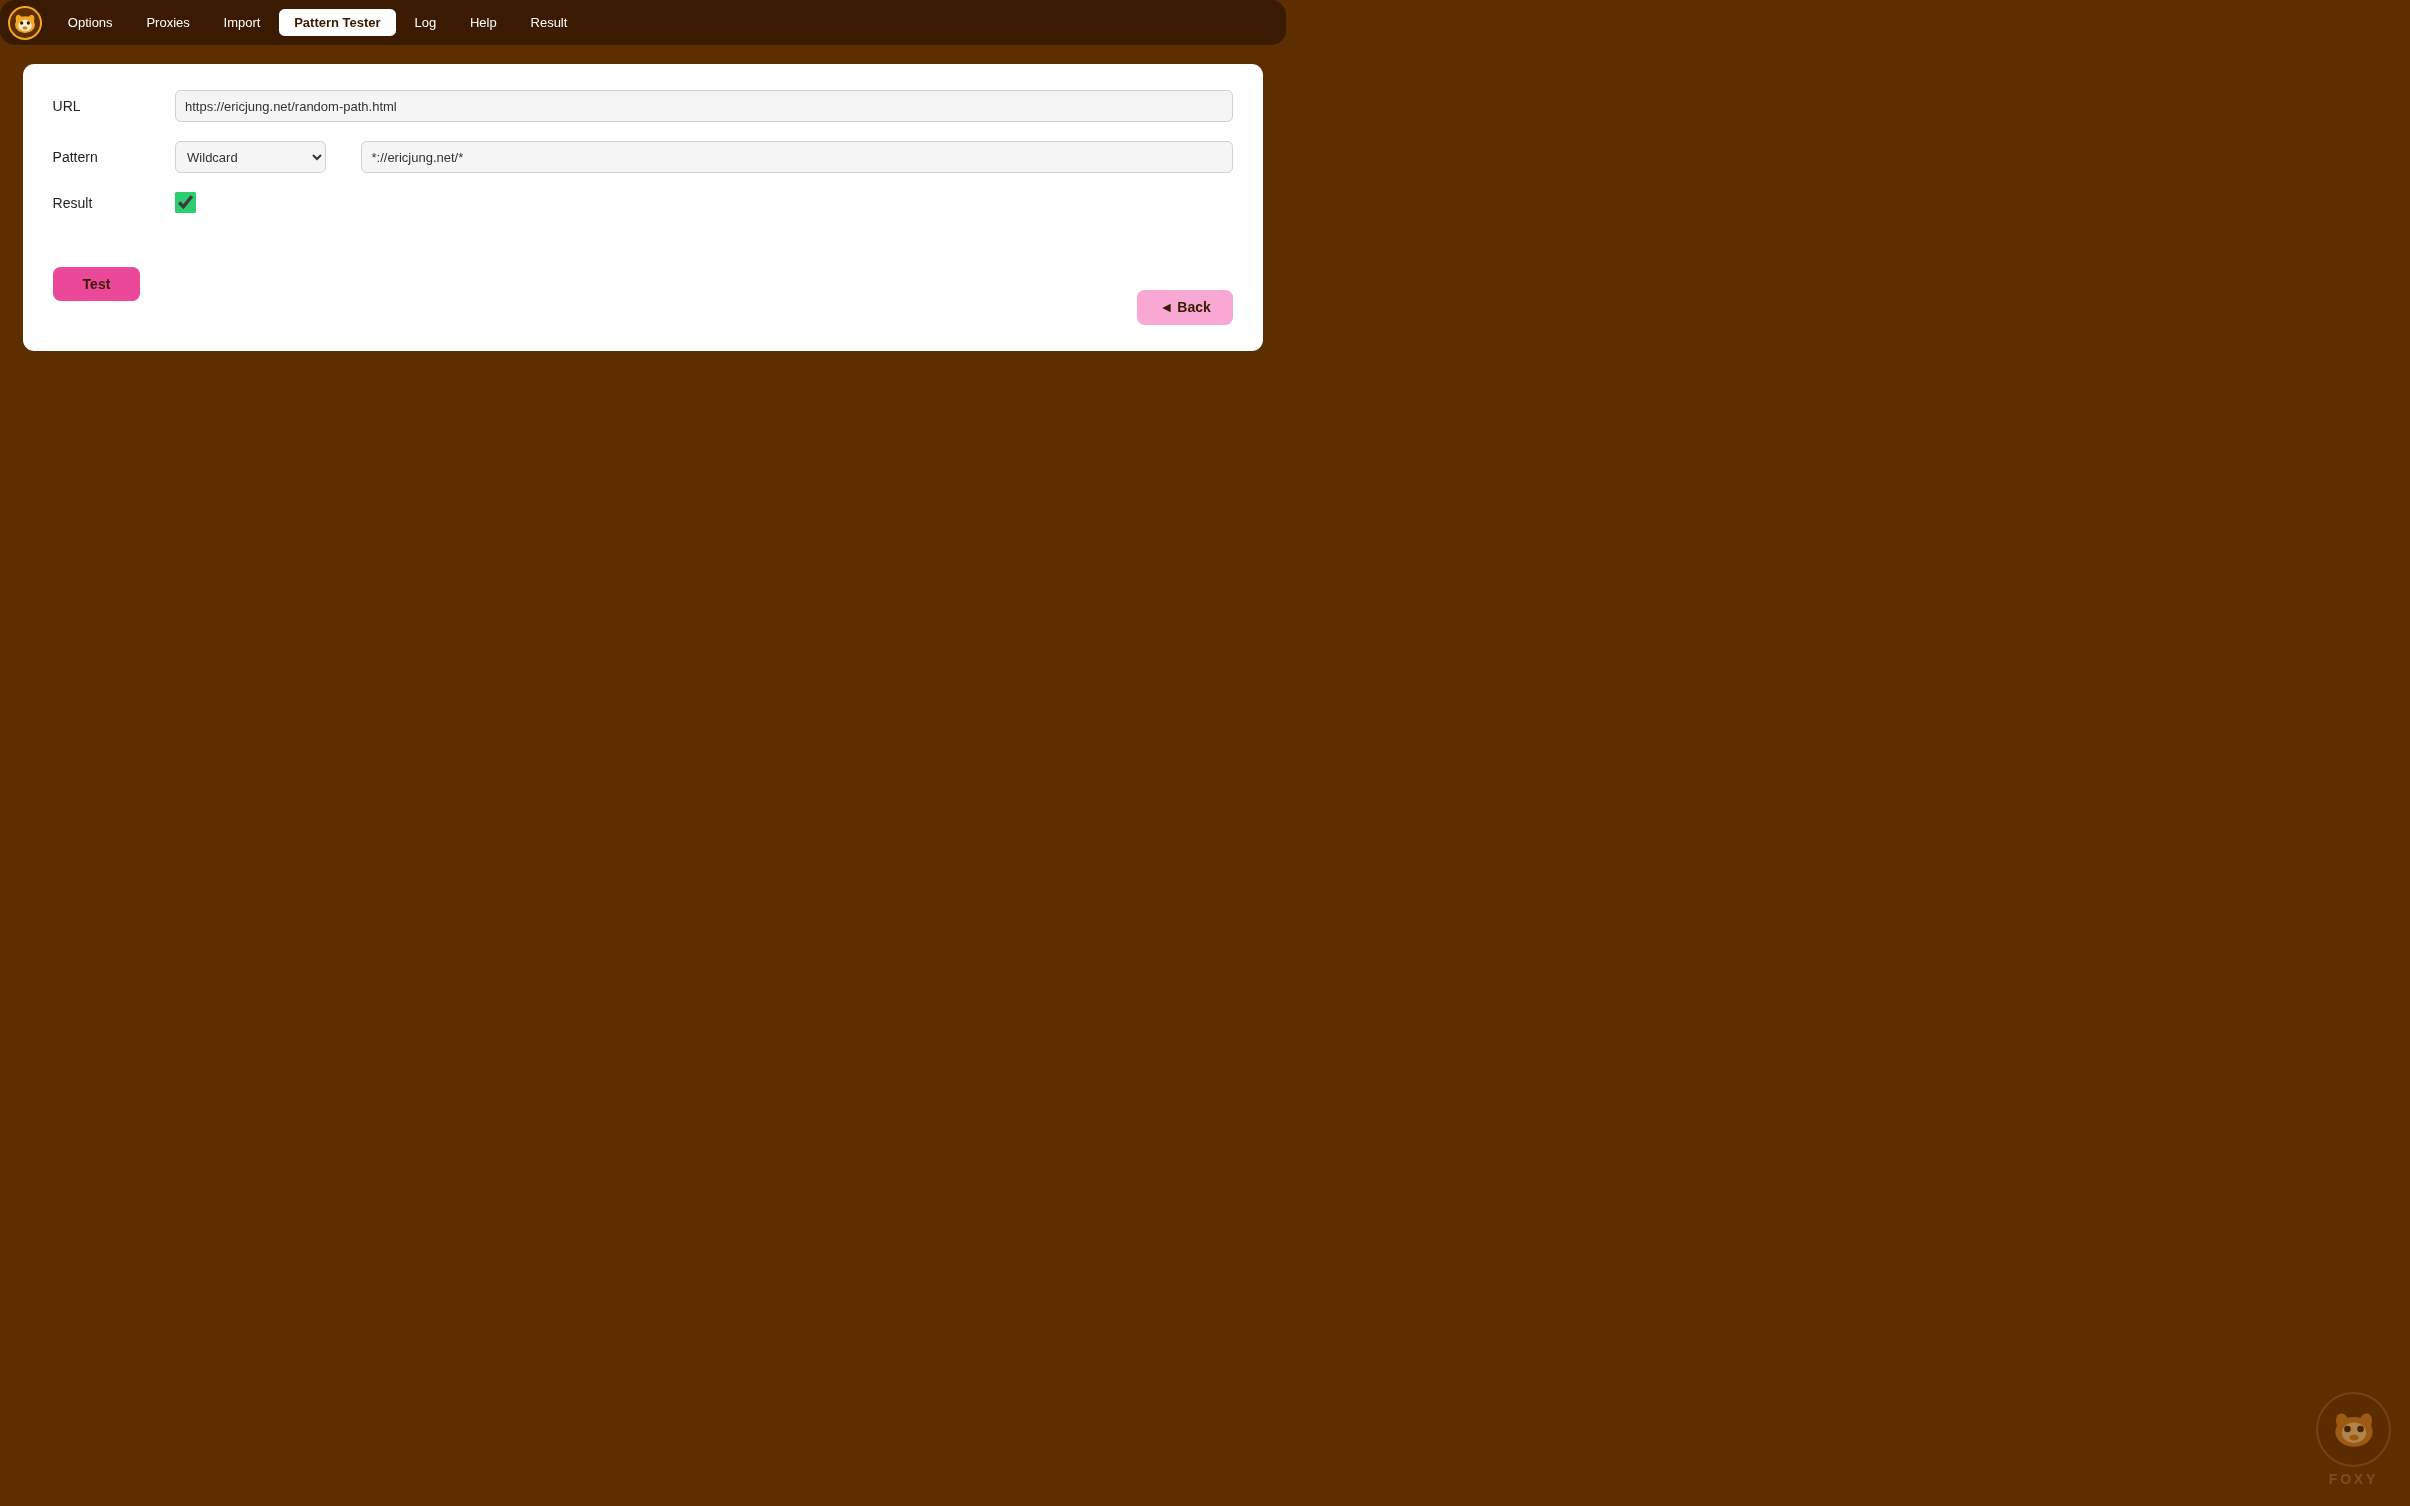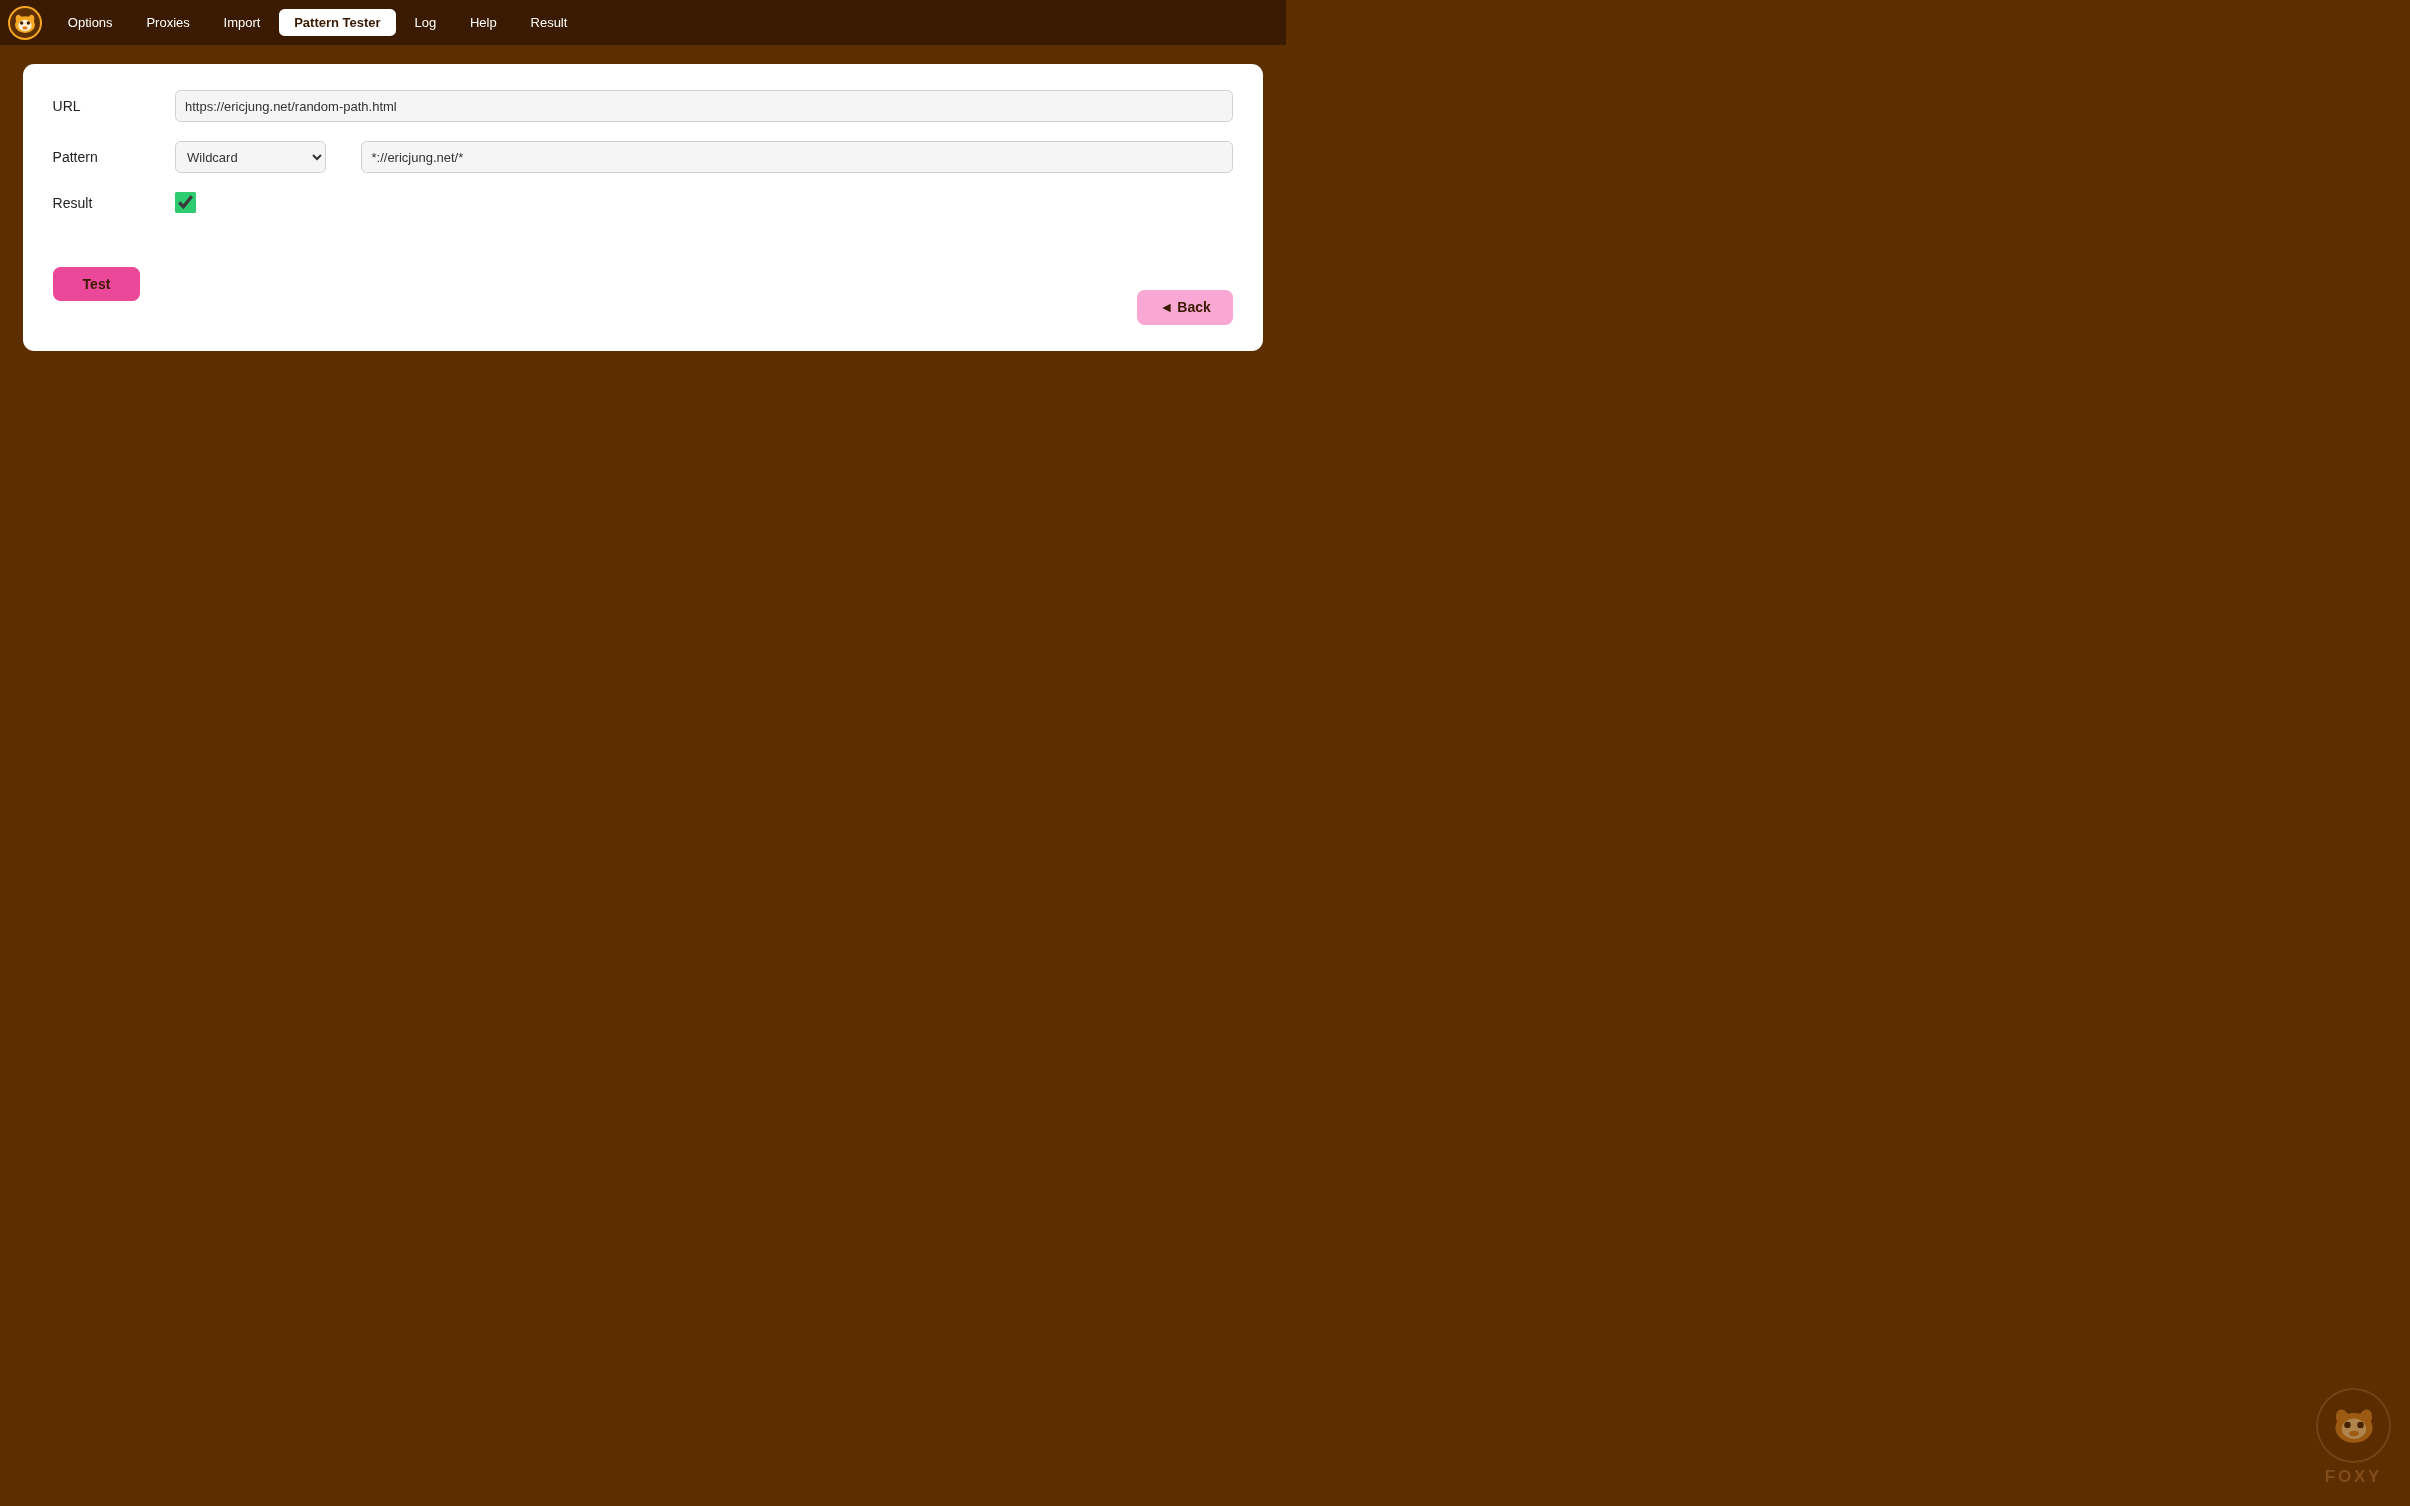--- a/index.html
+++ b/index.html
@@ -20,20 +20,21 @@
     }
 
     
     .navbar {
       background-color: #3a1a00;
       display: flex;
       align-items: center;
       height: 45px;
       padding: 0 7.5px;
       gap: 3.8px;
+      border-radius: 15px;
     }
 
     .nav-logo {
       width: 34px;
       height: 34px;
       border-radius: 50%;
       background: #f5a623;
       display: flex;
       align-items: center;
       justify-content: center;
@@ -197,21 +198,21 @@
       border: 2.8px solid rgba(180,120,60,0.5);
       background: rgba(90,40,0,0.5);
       display: flex;
       align-items: center;
       justify-content: center;
       overflow: hidden;
     }
 
     .watermark-text {
       color: rgba(180,120,60,0.7);
-      font-size: 17px;
+      font-size: 14px;
       font-weight: 700;
       letter-spacing: 2.8px;
       margin-top: 3.8px;
       text-transform: uppercase;
     }
   </style>
 </head>
 <body>
 
 <nav class="navbar">

